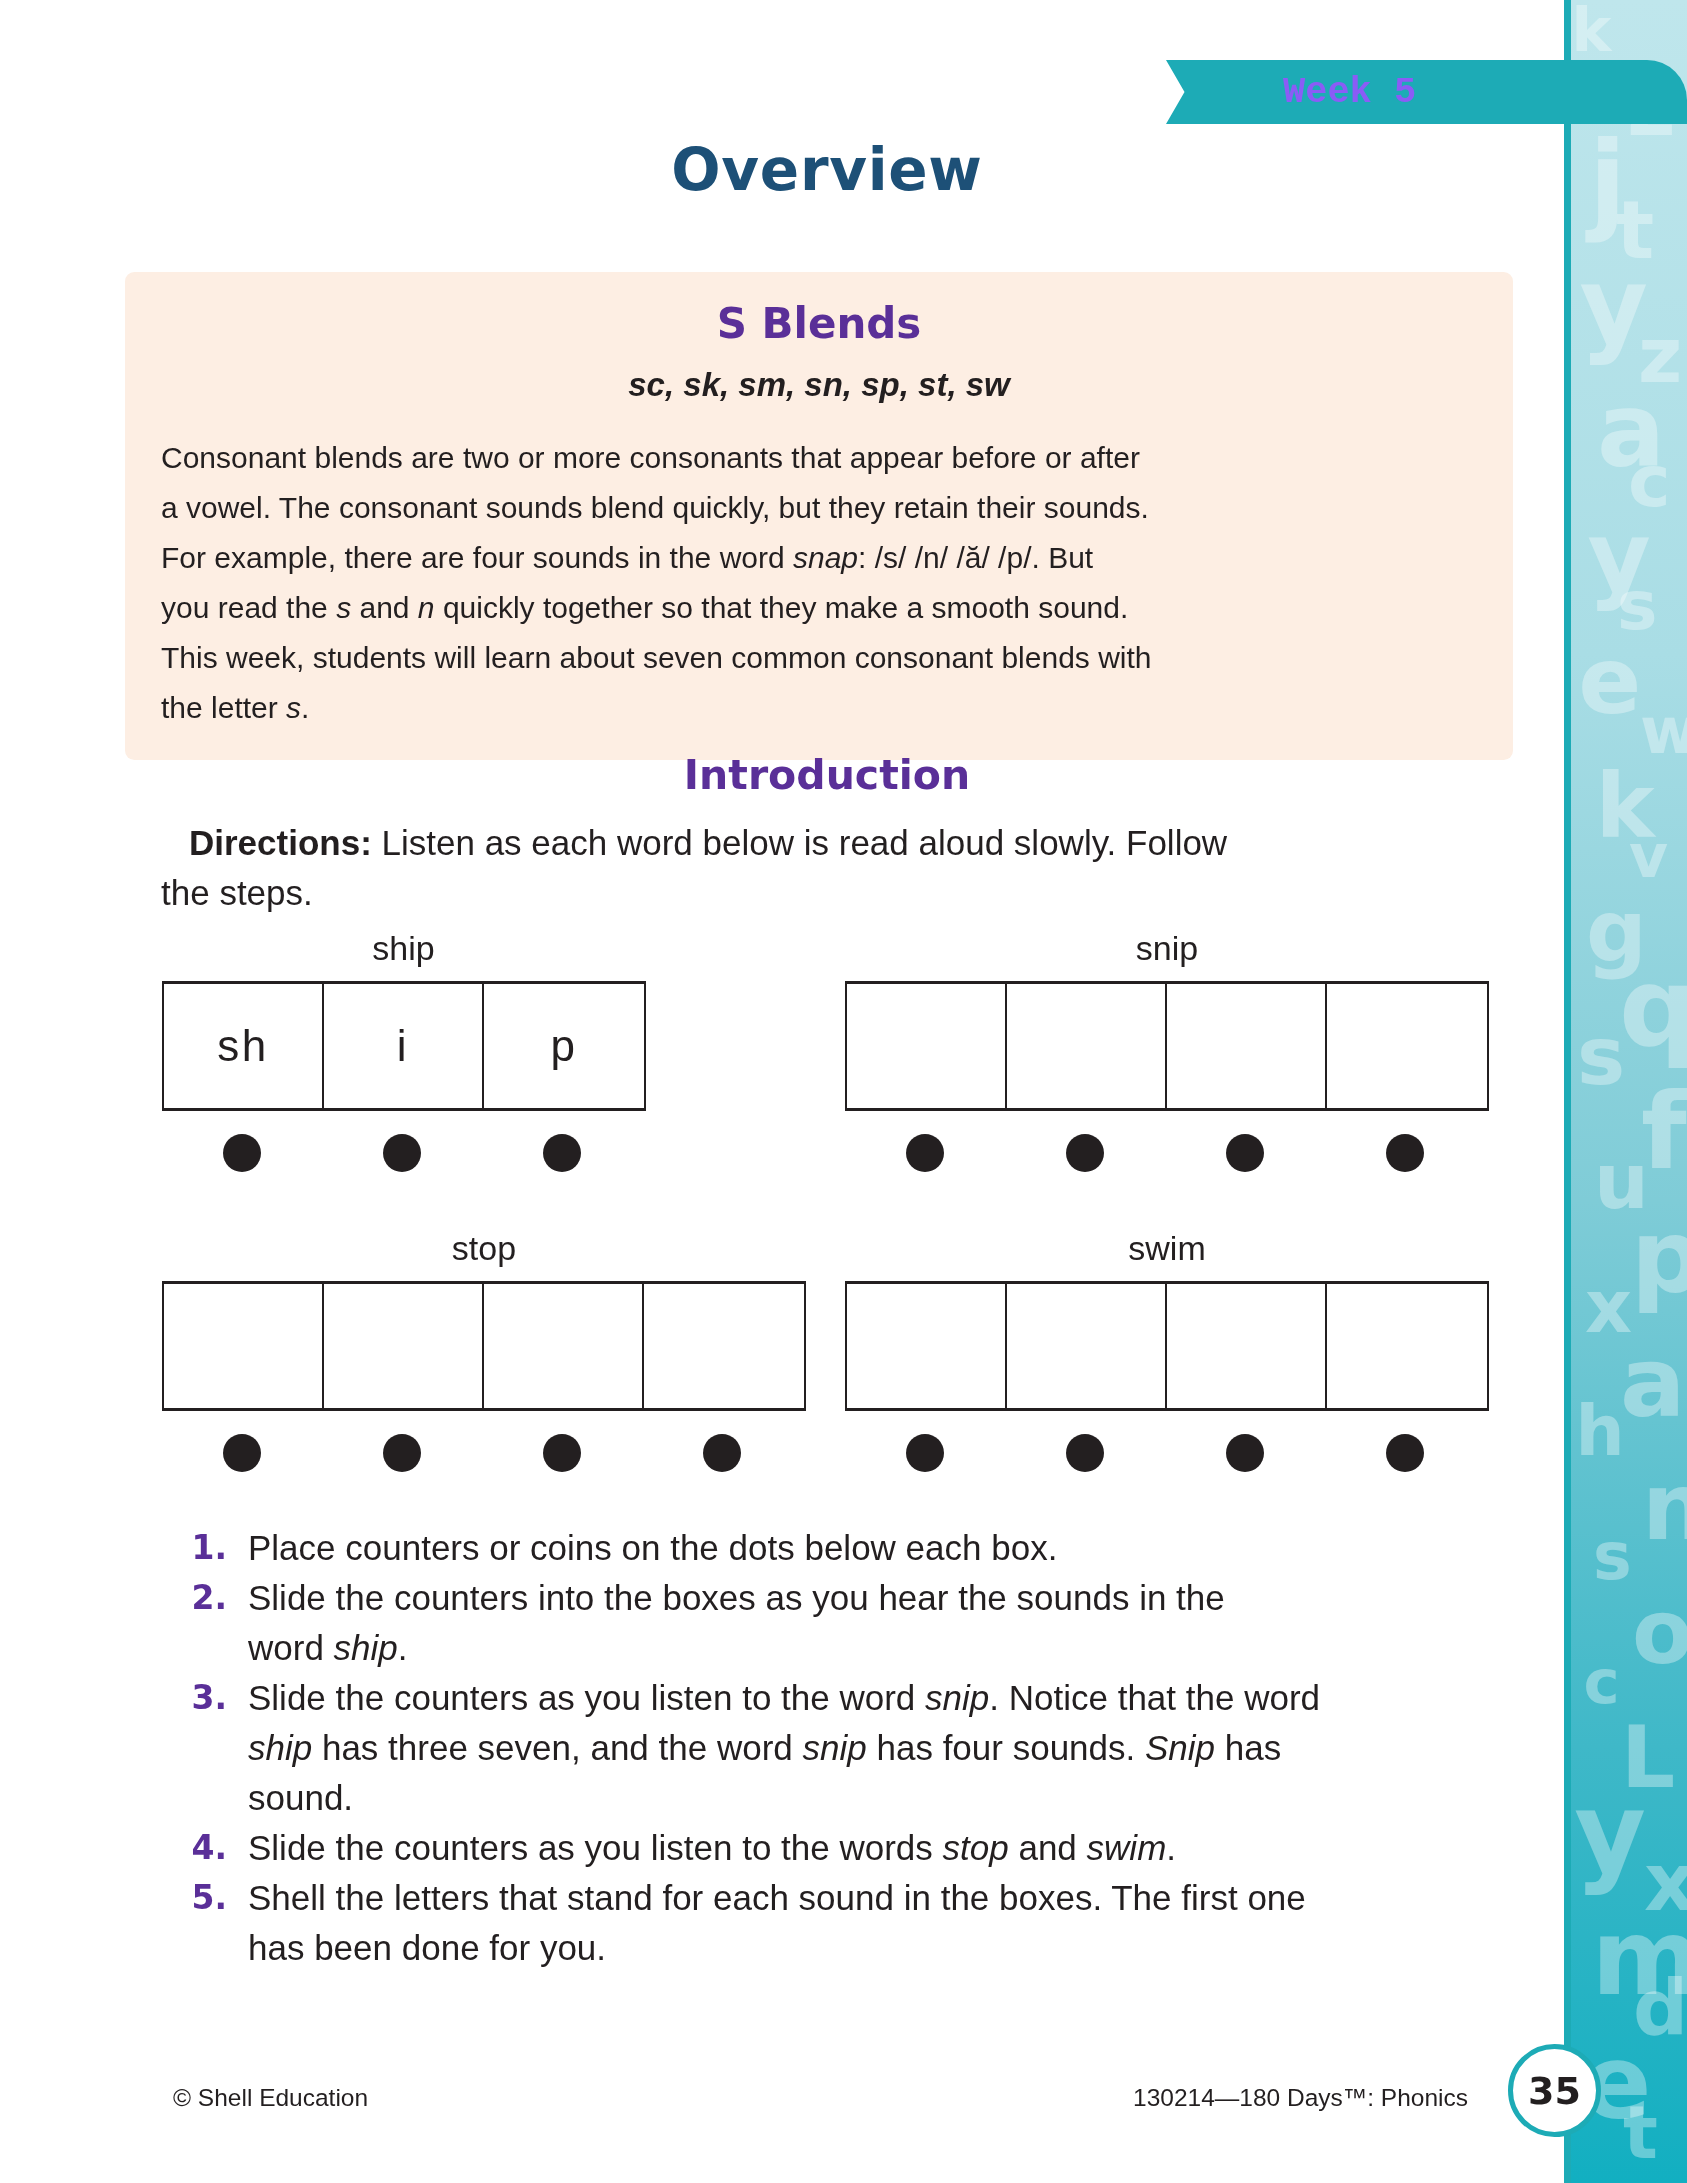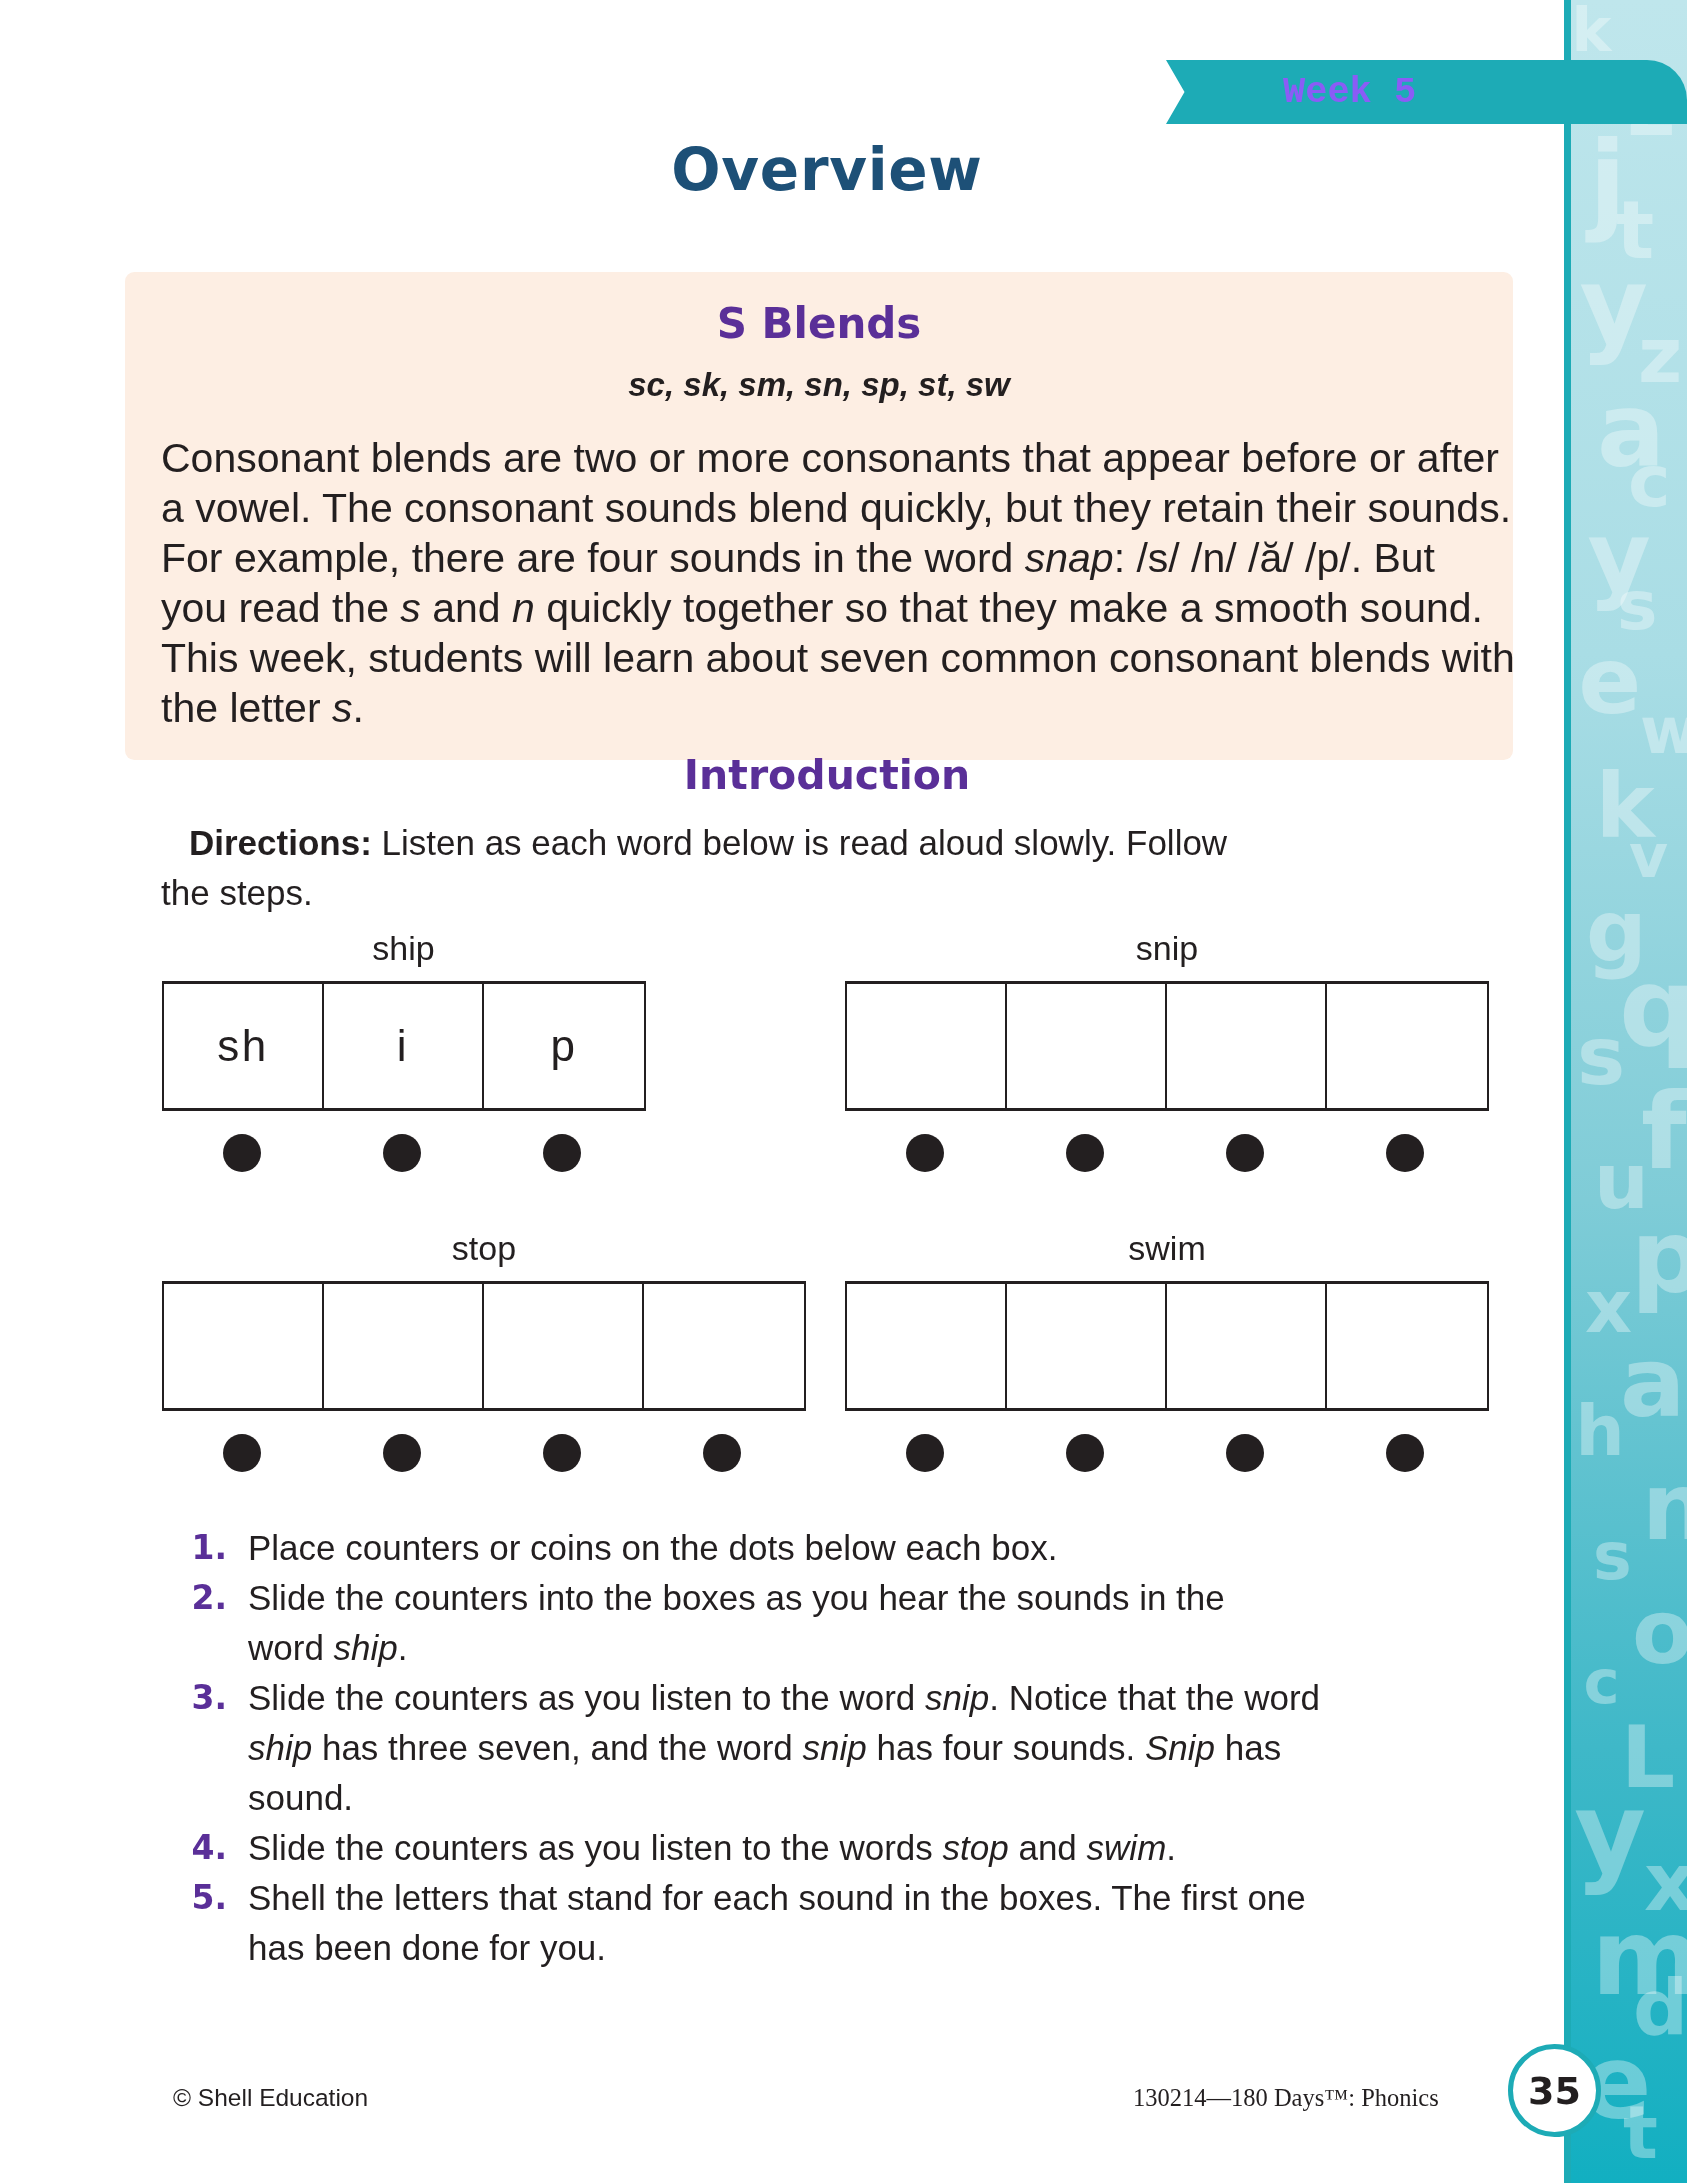--- a/index.html
+++ b/index.html
@@ -52,21 +52,21 @@
     font-family: "DejaVu Sans", sans-serif; font-weight: bold;
     font-size: 42px; color: #5a2f98;
   }
   .blend-list {
     position: absolute; left: 0; top: 94px; width: 100%; text-align: center;
     font-family: "Liberation Sans", sans-serif; font-weight: bold; font-style: italic;
     font-size: 33px; color: #231f20;
   }
   .overview-text {
     position: absolute; left: 36px; top: 161px; width: 1330px;
-    font-family: "Liberation Sans", sans-serif; font-size: 41px; line-height: 50px;
+    font-family: "Liberation Sans", sans-serif; font-size: 30px; line-height: 50px;
     color: #231f20; white-space: pre-line;
   }
   .overview-text .line { display: block; white-space: nowrap; }
   
   .intro-title {
     position: absolute; left: 0; top: 751px; width: 1654px; text-align: center;
     font-family: "DejaVu Sans", sans-serif; font-weight: bold;
     font-size: 41px; color: #5a2f98;
   }
   .directions {
@@ -108,21 +108,21 @@
     font-size: 33px;
   }
   .step-line { display: block; white-space: nowrap; }
   
   .footer-left {
     position: absolute; left: 173px; top: 2084px; font-size: 24.5px;
     font-family: "Liberation Sans", sans-serif;
   }
   .footer-right {
     position: absolute; left: 1133px; top: 2084px; font-size: 24.5px;
-    font-family: Liberation Serif, serif;
+    font-family: Liberation Sans, sans-serif;
   }
   .page-circle {
     position: absolute; left: 1508px; top: 2044px; width: 93px; height: 93px;
     border-radius: 50%; background: #ffffff; border: 5.3px solid #1dabb6;
     box-sizing: border-box; display: flex; align-items: center; justify-content: center;
     font-family: "DejaVu Sans", sans-serif; font-weight: bold; font-size: 38px;
   }
   i { font-style: italic; }
 </style>
 </head>

